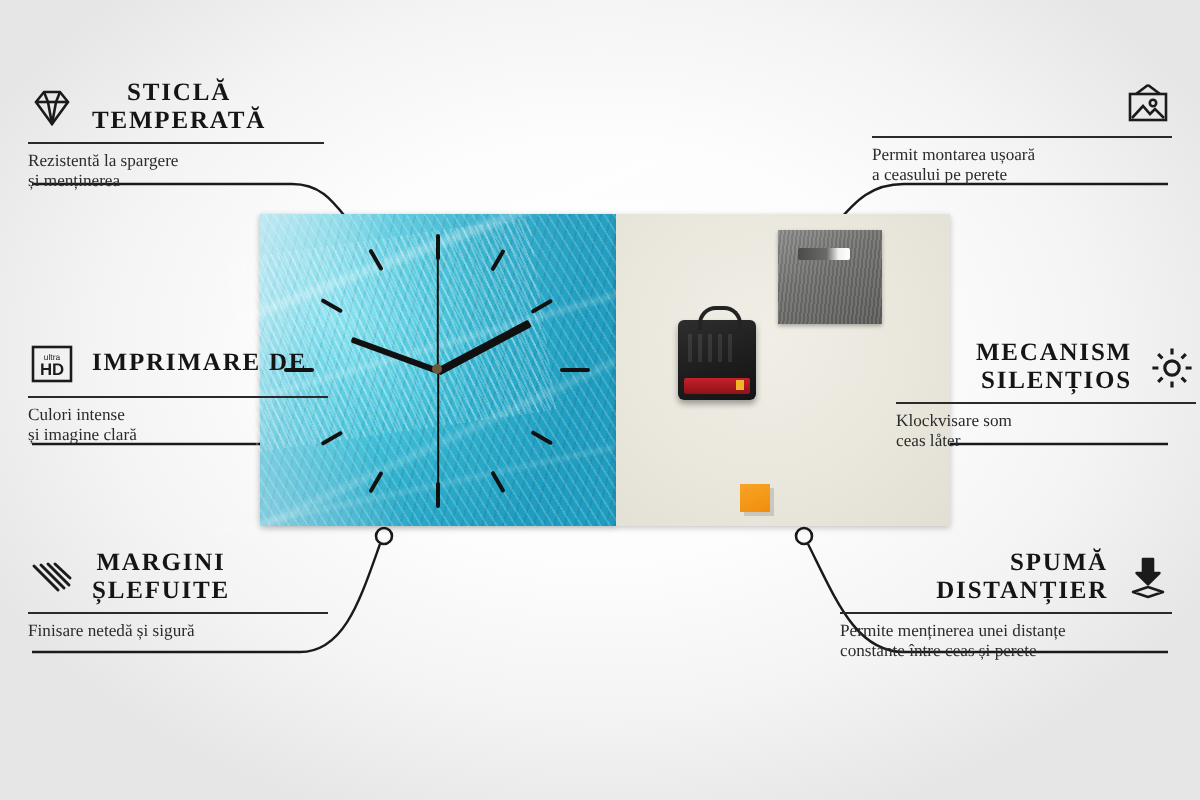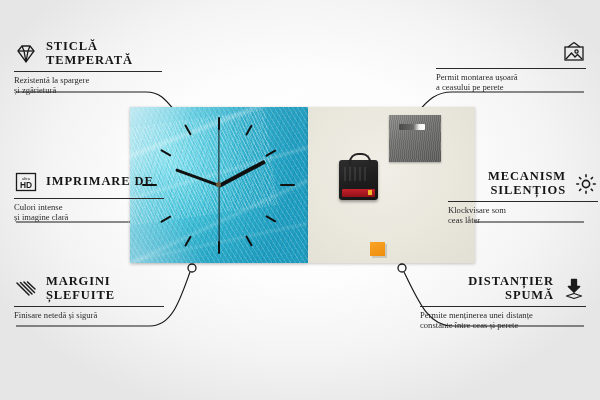--- a/index.html
+++ b/index.html
@@ -79,21 +79,21 @@
     box-shadow:2px 2px 0 rgba(0,0,0,.13);
   }
 
   
   .callout{position:absolute;}
   .callout .head{display:flex;align-items:center;gap:8px;}
   .callout.right .head{justify-content:flex-end;}
   .ttl{
     font-family:"Liberation Serif", serif;
     font-weight:bold;font-size:12.5px;letter-spacing:.9px;color:#151515;
-    line-height:13.5px;text-transform:uppercase;white-space:nowrap;
+    line-height:13.5px;text-transform:uppercase;white-space:nowrap;text-align:center;
   }
   .callout.right .ttl{text-align:right;}
   .rule{height:0;border-top:1px solid #2a2a2a;margin:4px 0 3px 0;}
   .sub{
     font-family:"Liberation Serif", serif;
     font-size:8.6px;line-height:10.4px;color:#2b2b2b;white-space:pre-line;
   }
   .callout.right .sub{text-align:left;}
   .ico{width:24px;height:24px;flex:0 0 24px;display:block;}
 
@@ -181,21 +181,21 @@
             <path d="M16 4 L14 9 L12 20"></path>
         </g>
       </svg>
       <div>
         <div class="ttl">STICLĂ</div>
         <div class="ttl">TEMPERATĂ</div>
       </div>
     </div>
     <div class="rule"></div>
     <div class="sub">Rezistentă la spargere
-și zgârietură</div>
+și menținerea</div>
   </div>
 
   <div class="callout left c-print">
     <div class="head">
       <svg class="ico" viewBox="0 0 24 24">
         <rect x="2.5" y="3.5" width="19" height="17" fill="none" stroke="#1b1b1b" stroke-width="1.3"></rect>
         <text x="12" y="10.2" font-family="Liberation Sans, sans-serif" font-size="4.2" text-anchor="middle" fill="#1b1b1b">ultra</text>
         <text x="12" y="17.6" font-family="Liberation Sans, sans-serif" font-size="8.4" font-weight="bold" text-anchor="middle" fill="#1b1b1b">HD</text>
       </svg>
       <div>
@@ -257,22 +257,22 @@
       </svg>
     </div>
     <div class="rule"></div>
     <div class="sub">Klockvisare som
 ceas låter</div>
   </div>
 
   <div class="callout right c-dist">
     <div class="head">
       <div>
+        <div class="ttl">SPUMĂ</div>
         <div class="ttl">DISTANȚIER</div>
-        <div class="ttl">SPUMĂ</div>
       </div>
       <svg class="ico" viewBox="0 0 24 24">
         <g fill="none" stroke="#1b1b1b" stroke-width="1.3" stroke-linejoin="round">
           <path d="M9.5 2.5 h5 v7 h3.2 L12 15.2 L6.3 9.5 H9.5 Z" fill="#1b1b1b"></path>
           <path d="M12 16.5 L19.5 19 L12 21.5 L4.5 19 Z"></path>
         </g>
       </svg>
     </div>
     <div class="rule"></div>
     <div class="sub">Permite menținerea unei distanțe

